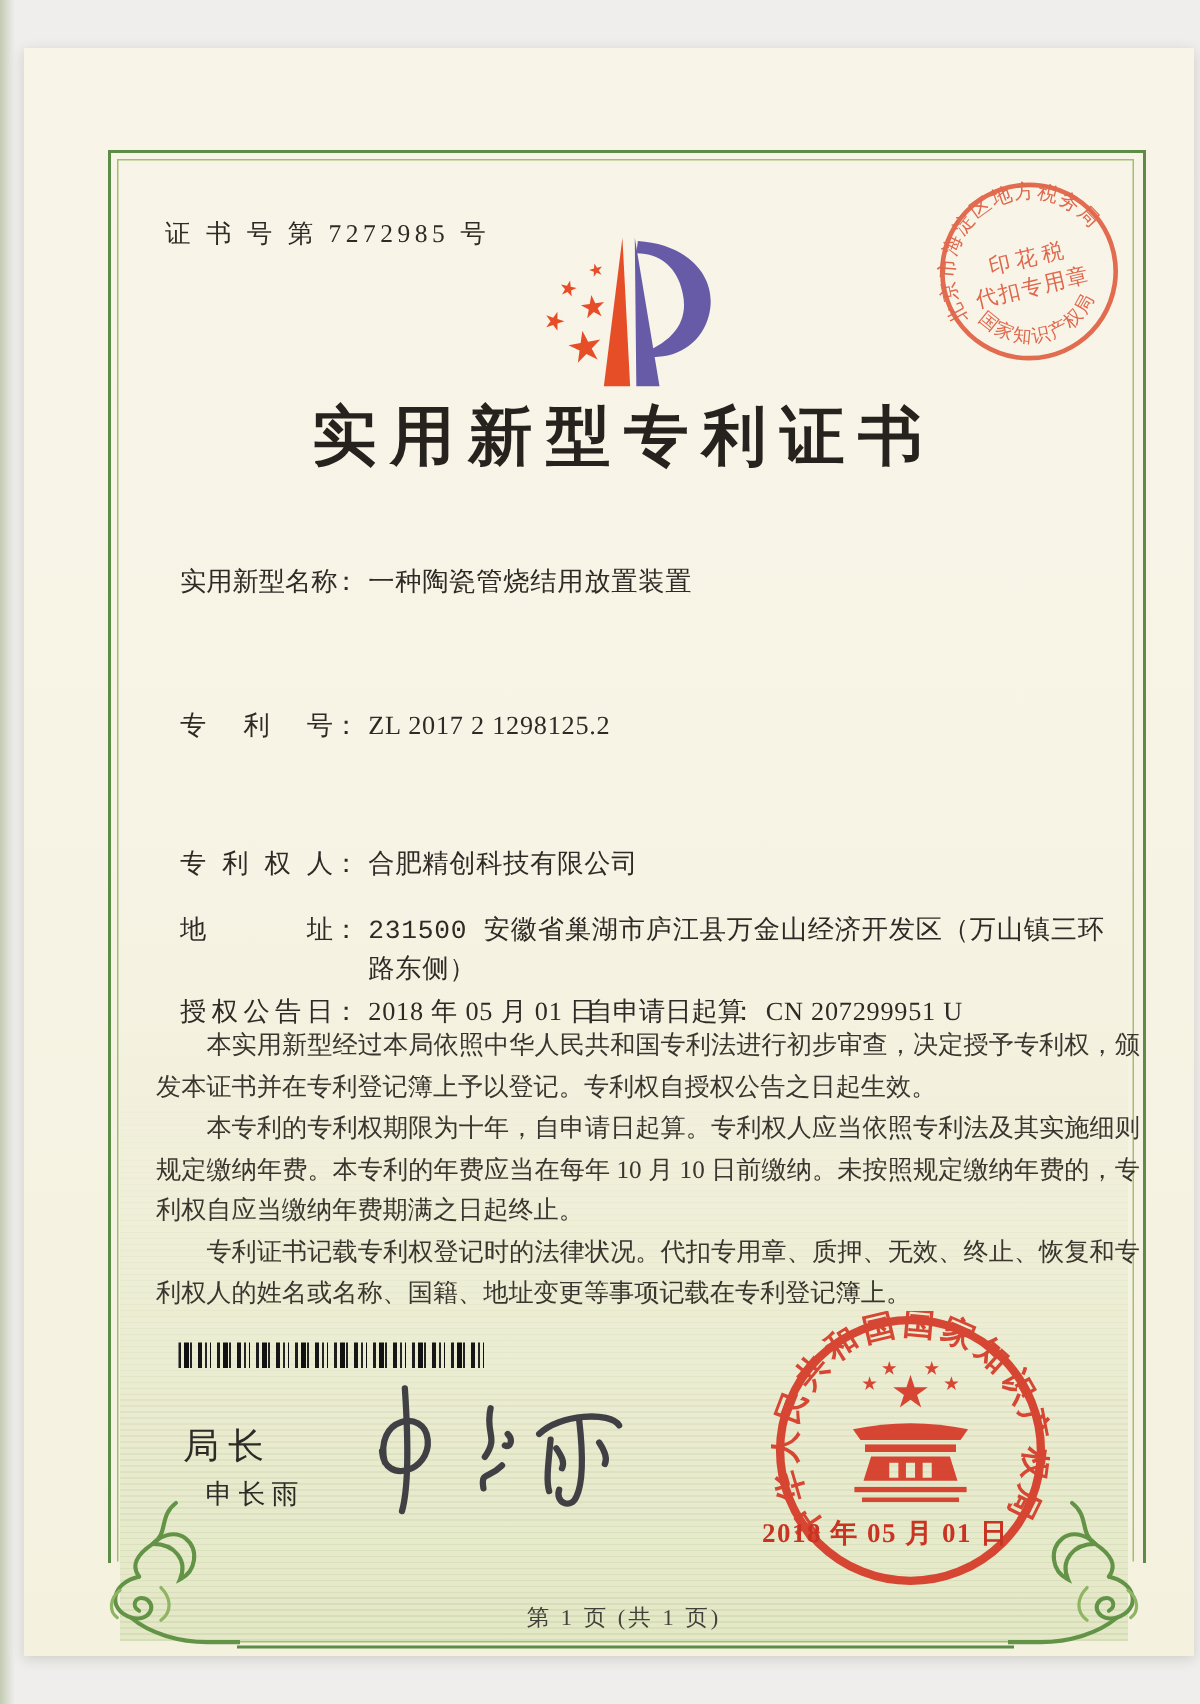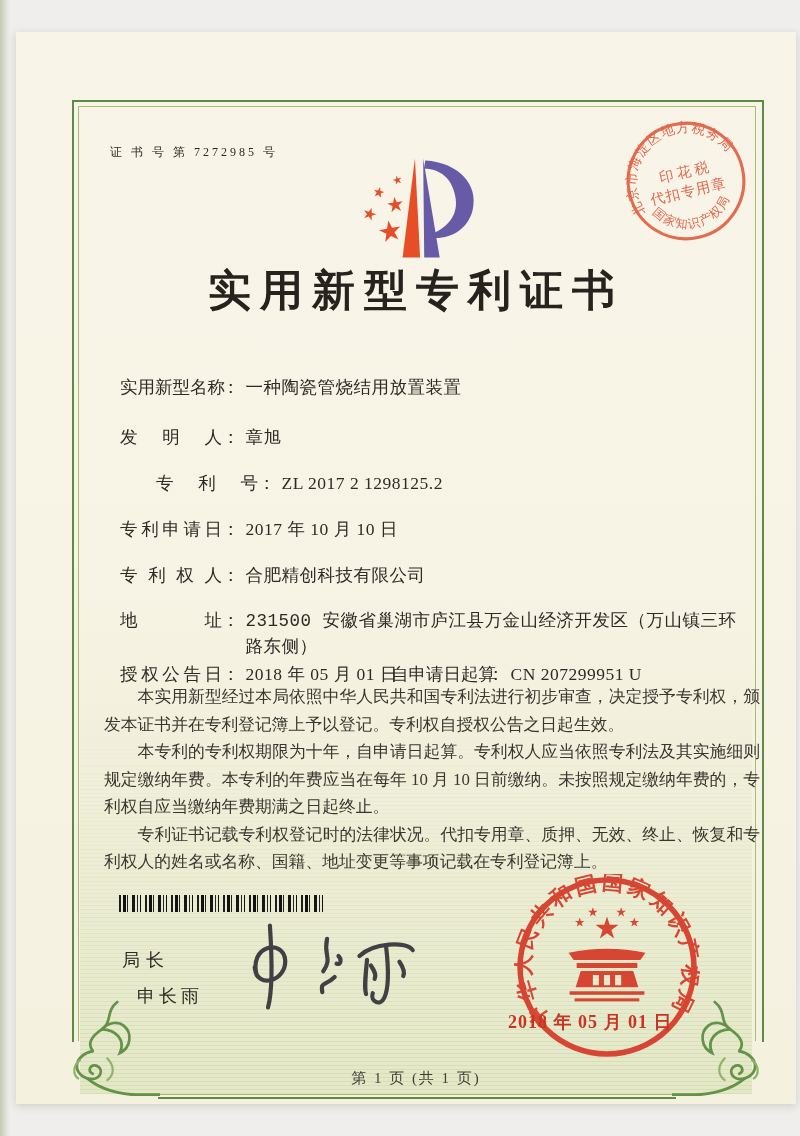--- a/index.html
+++ b/index.html
@@ -28,45 +28,45 @@
   .flourish{position:absolute;width:100px;height:104px;}
   .flourish.left{left:44px;top:968px;}
   .flourish.right{left:656px;top:968px;transform:scaleX(-1);}
   
   .tint{position:absolute;left:64px;top:560px;width:672px;height:502px;pointer-events:none;
     background:linear-gradient(180deg,rgba(196,214,152,0) 0%,rgba(196,214,152,.14) 45%,rgba(196,214,152,.34) 100%);}
   .lines{position:absolute;left:64px;top:700px;width:672px;height:362px;pointer-events:none;
     background:repeating-linear-gradient(0deg,rgba(118,156,76,.13) 0 1px,rgba(0,0,0,0) 1px 4px);
     -webkit-mask-image:linear-gradient(180deg,rgba(0,0,0,.1),#000);
     mask-image:linear-gradient(180deg,rgba(0,0,0,.1),#000);}
-  .cert-no{position:absolute;left:94px;top:112px;font-size:12px;letter-spacing:3px;}
+  .cert-no{position:absolute;left:94px;top:112px;font-size:17px;letter-spacing:3px;}
   .logo{position:absolute;left:334px;top:118px;width:134px;height:116px;}
   .tax-stamp{position:absolute;left:605px;top:84px;width:130px;height:130px;
     transform:rotate(-13deg);opacity:.88;}
   .title{position:absolute;left:0;top:230px;width:800px;text-align:center;
     font-size:43px;font-weight:600;letter-spacing:9px;color:#26231f;}
   .frow{position:absolute;font-size:17.5px;line-height:26px;white-space:nowrap;}
   .flabel{display:inline-block;width:102px;text-align:justify;text-align-last:justify;vertical-align:top;}
   .fcolon{display:inline-block;margin-right:6px;vertical-align:top;}
   .fvalue{display:inline-block;letter-spacing:.5px;vertical-align:top;}
   .fvalue.wrap{white-space:normal;width:498px;}
   .row-name{left:104px;top:342px;text-decoration:underline;}  .row-inventor{left:104px;top:392px;}
-  .row-patno{left:104px;top:438px;margin-left:36px;} .row-filing{left:104px;top:484px;}
+  .row-patno{left:104px;top:438px;} .row-filing{left:104px;top:484px;}
   .row-owner{left:104px;top:530px;} .row-addr{left:104px;top:576px;font-family:Liberation Mono, monospace;}
   .row-grantdate{left:104px;top:629px;} .row-grantno{left:375px;top:629px;}
   .row-grantno .flabel{width:96px;}
   .paras{position:absolute;left:88px;top:651px;width:656px;font-size:16.8px;
     line-height:27.5px;text-align:justify;color:#3a362f;}
   .paras p{margin:0;text-indent:2em;}
   .barcode{position:absolute;left:103px;top:863px;width:206px;height:17px;
     background-image:repeating-linear-gradient(90deg,
       #1d1d1d 0 2px,transparent 2px 4px,#111 4px 7px,transparent 7px 8px,
       #222 8px 9px,transparent 9px 13px,#161616 13px 16px,transparent 16px 18px,
       #262626 18px 19px,transparent 19px 21px,#111 21px 22px,transparent 22px 26px);}
-  .comm-title{position:absolute;left:106px;top:916px;font-size:18px;letter-spacing:6px;}
+  .comm-title{position:absolute;left:106px;top:916px;font-size:24px;letter-spacing:6px;}
   .comm-name{position:absolute;left:106px;top:952px;font-size:18px;letter-spacing:4px;margin-left:15px;}
   .signature{position:absolute;left:212px;top:884px;width:200px;height:100px;}
   .seal{position:absolute;left:498px;top:842px;width:186px;height:186px;opacity:.93;}
   .seal-date{position:absolute;left:492px;top:978px;width:150px;font-size:18px;
     color:#c93322;letter-spacing:1px;white-space:nowrap;font-weight:600;}
   .footer{position:absolute;left:0;top:1037px;width:800px;text-align:center;
     font-size:15px;letter-spacing:2px;color:#43403a;}
   text{font-family:"Liberation Serif","DejaVu Serif",serif;}
 </style>
 </head>
@@ -135,28 +135,22 @@
     </text>
     <text x="63" y="59" text-anchor="middle" font-size="14" fill="#dd5436">印 花 税</text>
     <text x="63" y="78" text-anchor="middle" font-size="14" fill="#dd5436" letter-spacing="1">代扣专用章</text>
   </svg>
 
   <div class="title">实用新型专利证书</div>
 
   <div class="frow row-name">
     <span class="flabel">实用新型名称</span><span class="fcolon">：</span><span class="fvalue">一种陶瓷管烧结用放置装置</span>
   </div>
-  <div class="frow row-inventor">
-    <span class="flabel">发明人</span><span class="fcolon">：</span><span class="fvalue">章旭</span>
-  </div>
   <div class="frow row-patno">
     <span class="flabel">专利号</span><span class="fcolon">：</span><span class="fvalue">ZL 2017 2 1298125.2</span>
-  </div>
-  <div class="frow row-filing">
-    <span class="flabel">专利申请日</span><span class="fcolon">：</span><span class="fvalue">2017 年 10 月 10 日</span>
   </div>
   <div class="frow row-owner">
     <span class="flabel">专利权人</span><span class="fcolon">：</span><span class="fvalue">合肥精创科技有限公司</span>
   </div>
   <div class="frow row-addr">
     <span class="flabel">地址</span><span class="fcolon">：</span><span class="fvalue wrap">231500 安徽省巢湖市庐江县万金山经济开发区（万山镇三环路东侧）</span>
   </div>
   <div class="frow row-grantdate">
     <span class="flabel">授权公告日</span><span class="fcolon">：</span><span class="fvalue">2018 年 05 月 01 日</span>
   </div>

